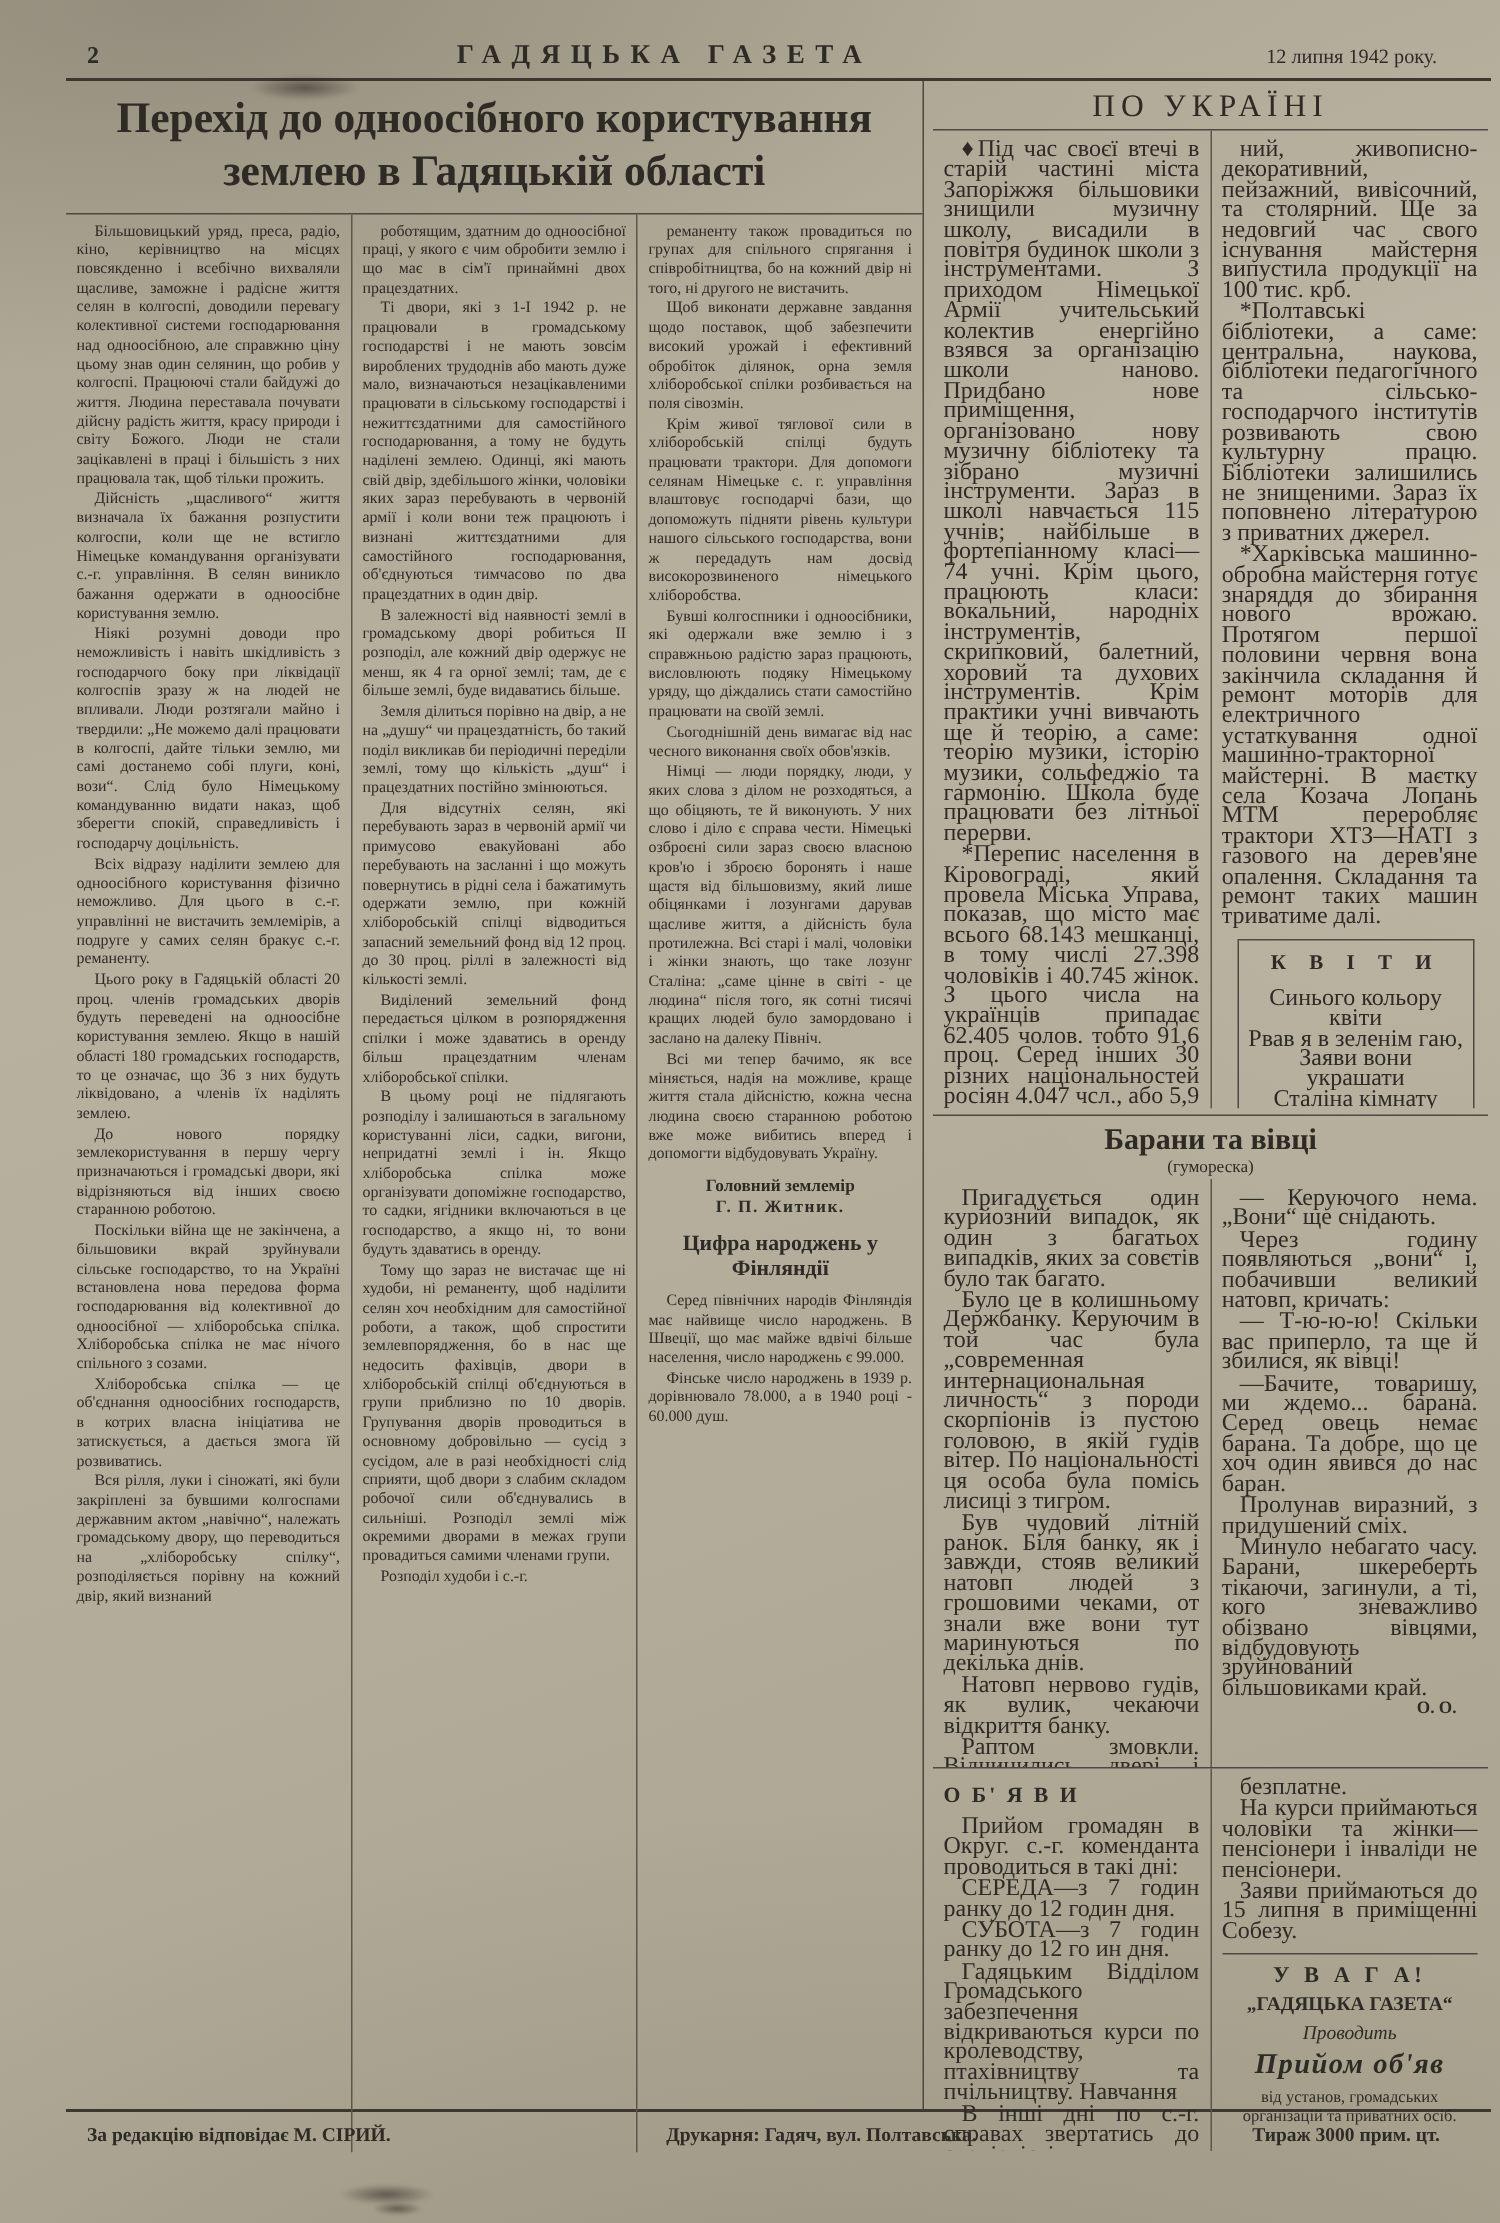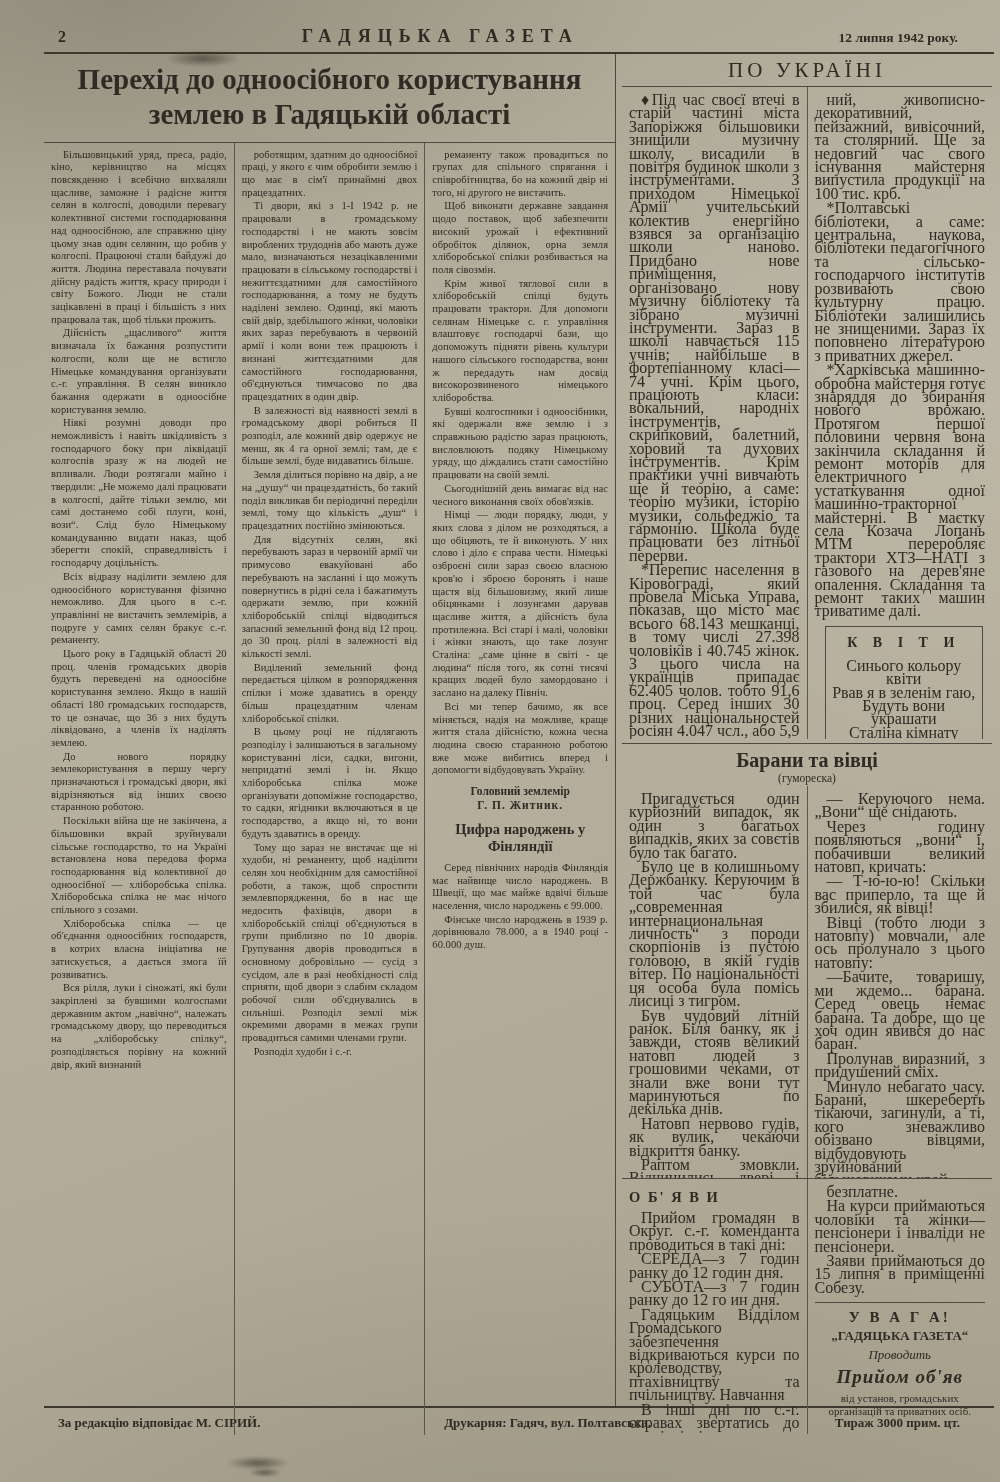--- a/index.html
+++ b/index.html
@@ -15,21 +15,21 @@
       radial-gradient(ellipse 1200px 700px at 50% 112%, rgba(66,60,48,.16), transparent 65%),
       linear-gradient(160deg,#a9a391 0%, #b7b1a0 35%, #b3ac9a 62%, #a8a28f 100%);
     overflow:hidden;
   }
 
   
   .hdr { display:flex; align-items:baseline; justify-content:space-between;
          padding:26px 42px 5px 58px; }
   .hdr .pnum { font-size:16px; font-weight:bold; }
   .hdr .masthead { font-size:18px; font-weight:bold; letter-spacing:7px; transform:translateX(-12px); }
-  .hdr .date { font-size:13.5px; font-weight:bold; }
+  .hdr .date { font-size:13.5px; font-weight:normal; }
   .rule-top { border-top:2px solid #3c382e; margin:0 6px 0 44px; }
 
   
   .main { display:flex; margin:0 6px 0 44px; height:1352px; }
   .left { width:572px; border-right:1px solid #4d4940; }
   .right { flex:1; padding:0 2px 0 6px; }
 
   .headline { text-align:center; font-weight:bold; font-size:29px; line-height:1.2;
               padding:8px 4px 10px; border-bottom:1px solid #4d4940; }
 
@@ -170,21 +170,21 @@
           <div>
               <p>ний, живописно-декоративний, пейзажний, вивісочний, та столярний. Ще за недовгий час свого існування майстерня випустила продукції на 100 тис. крб.</p>
               <p>*Полтавські бібліотеки, а саме: центральна, наукова, бібліотеки педагогічного та сільсько-господарчого інститутів розвивають свою культурну працю. Бібліотеки залишились не знищеними. Зараз їх поповнено літературою з приватних джерел.</p>
               <p>*Харківська машинно-обробна майстерня готує знаряддя до збирання нового врожаю. Протягом першої половини червня вона закінчила складання й ремонт моторів для електричного устаткування одної машинно-тракторної майстерні. В маєтку села Козача Лопань МТМ переробляє трактори ХТЗ—НАТІ з газового на дерев'яне опалення. Складання та ремонт таких машин триватиме далі.</p>
             </div>
           <div class="kvity">
             <div class="kvity-title">К В І Т И</div>
             <div class="stanza">
                 <p>Синього кольору квіти</p>
                 <p>Рвав я в зеленім гаю,</p>
-                <p>Будуть вони украшати</p>
+                <p>Заяви вони украшати</p>
                 <p>Сталіна кімнату мою.</p>
               </div>
             <div class="stanza">
                 <p>Синього кольору квіти</p>
                 <p>В себе ввібрали блакить,</p>
                 <p>Хочу я пахощі їхні</p>
                 <p>В ритми свої перелить.</p>
               </div>
             <div class="author">Леонід Григоров.</div>
           </div>
@@ -200,21 +200,20 @@
               <p>Було це в колишньому Держбанку. Керуючим в той час була „современная интернациональная личность“ з породи скорпіонів із пустою головою, в якій гудів вітер. По національності ця особа була помісь лисиці з тигром.</p>
               <p>Був чудовий літній ранок. Біля банку, як і завжди, стояв великий натовп людей з грошовими чеками, от знали вже вони тут маринуються по декілька днів.</p>
               <p>Натовп нервово гудів, як вулик, чекаючи відкриття банку.</p>
               <p>Раптом змовкли. Відчинились двері і натовп колихнувся безладно вперед.</p>
             </div>
           <div class="col">
             <div>
                 <p>— Керуючого нема. „Вони“ ще снідають.</p>
                 <p>Через годину появляються „вони“ і, побачивши великий натовп, кричать:</p>
                 <p>— Т-ю-ю-ю! Скільки вас приперло, та ще й збилися, як вівці!</p>
-                <p>Вівці (тобто люди з натовпу) мовчали, але ось пролунало з цього натовпу:</p>
                 <p>—Бачите, товаришу, ми ждемо... барана. Серед овець немає барана. Та добре, що це хоч один явився до нас баран.</p>
                 <p>Пролунав виразний, з придушений сміх.</p>
                 <p>Минуло небагато часу. Барани, шкереберть тікаючи, загинули, а ті, кого зневажливо обізвано вівцями, відбудовують зруйнований більшовиками край.</p>
               </div>
             <div class="sig-oo">О. О.</div>
           </div>
         </div>
       </div>
 
       <div class="ads">

